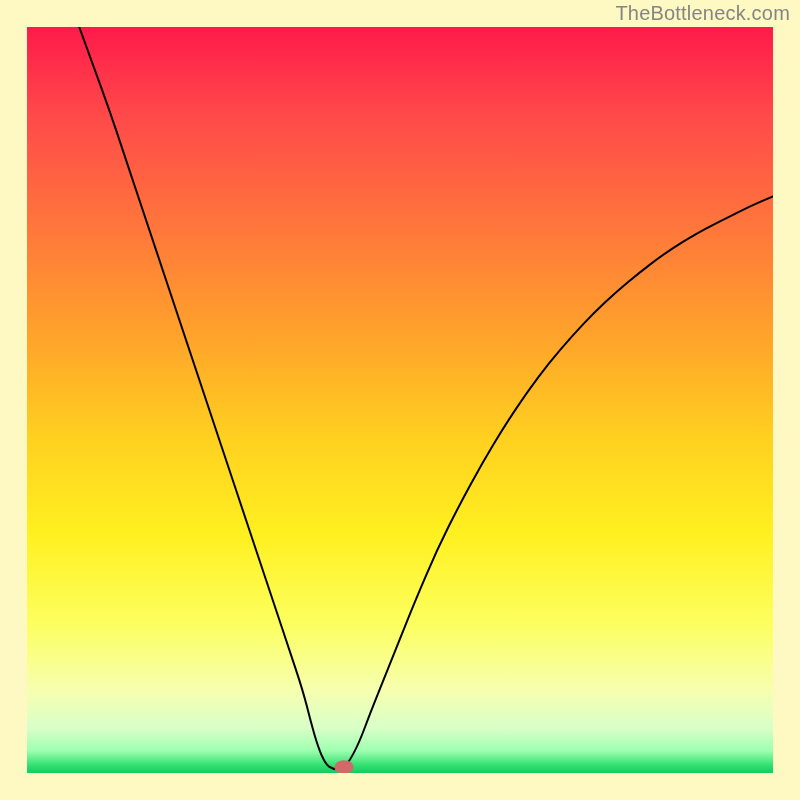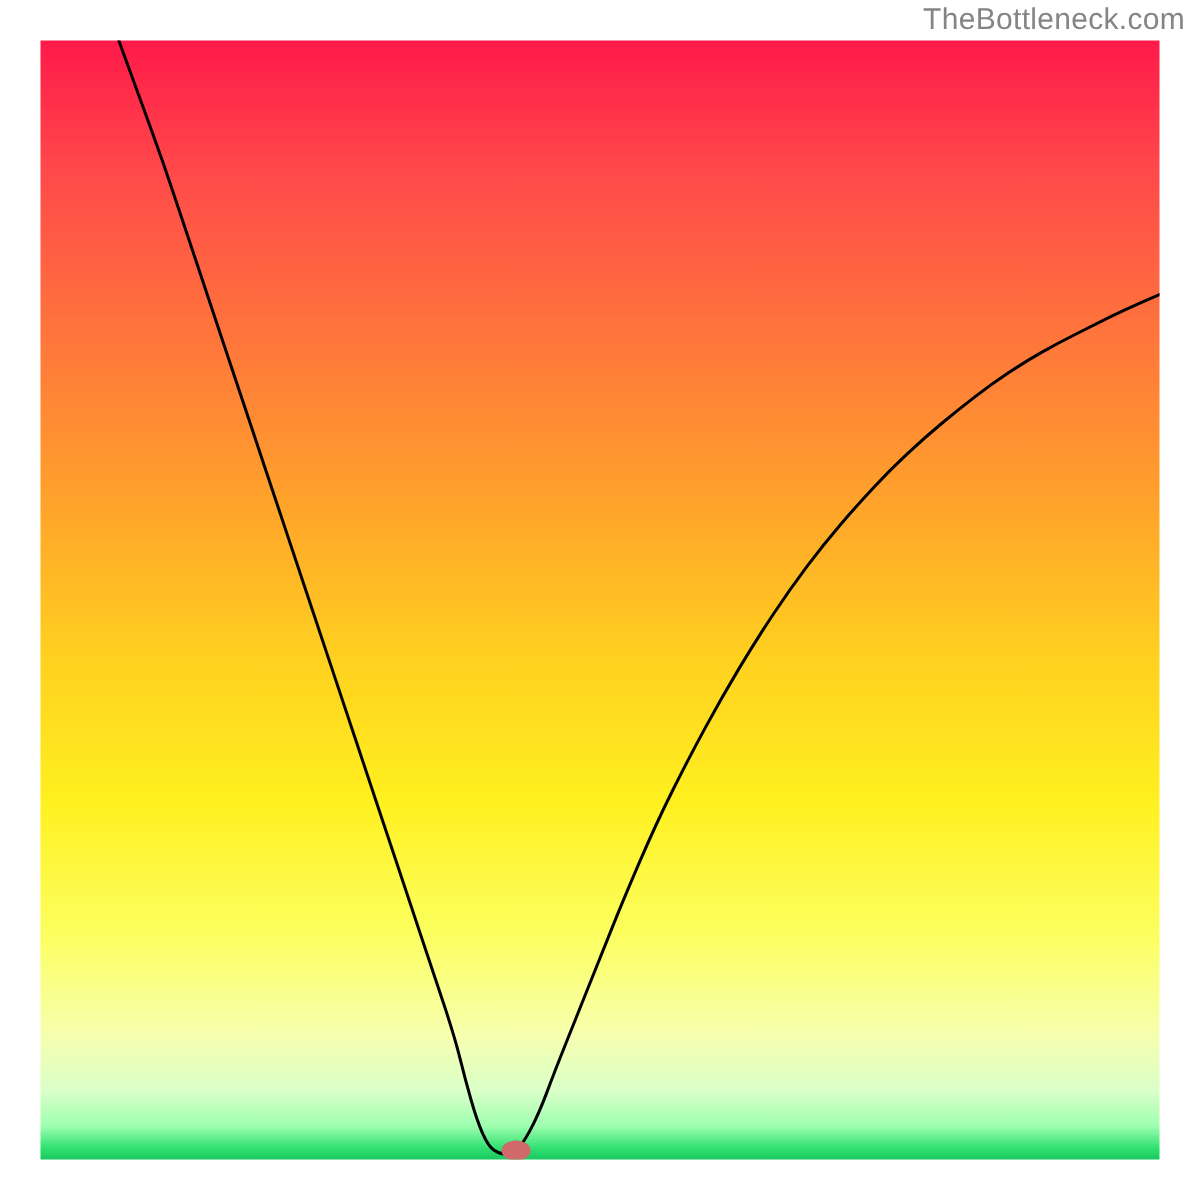--- a/index.html
+++ b/index.html
@@ -1,21 +1,21 @@
 <!DOCTYPE html>
 <html><head>
 <meta charset="utf-8">
 <style>
   * { margin: 0; padding: 0; box-sizing: border-box; }
   html, body { width: 800px; height: 800px; overflow: hidden; background: #000; }
   .frame {
     position: relative;
     width: 800px;
     height: 800px;
-    background: #ffffff;
+    background: #fef9c3;
   }
   .attribution {
     position: absolute;
     top: 2px;
     right: 10px;
     font-family: Arial, Helvetica, sans-serif;
     font-size: 20px;
     font-weight: 500;
     color: #858585;
     letter-spacing: 0.2px;

